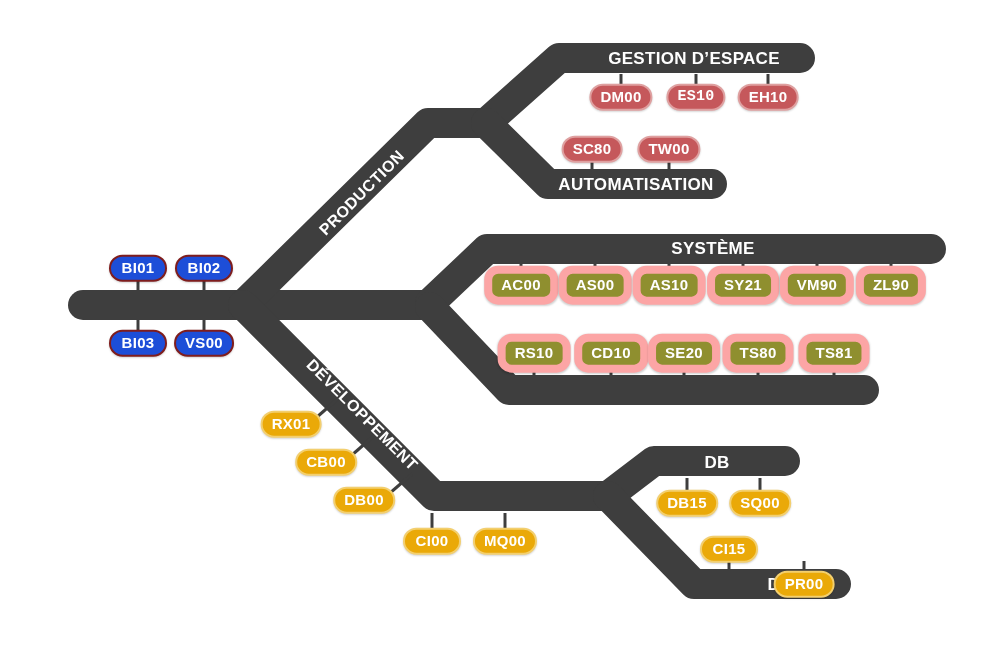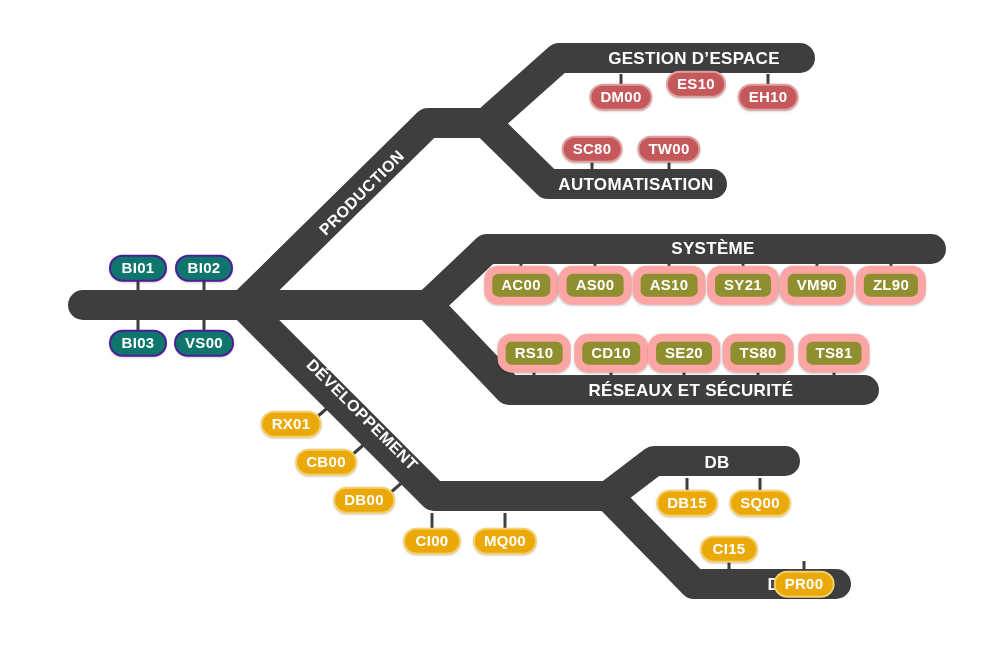--- a/index.html
+++ b/index.html
@@ -26,21 +26,21 @@
   .rot-down{transform:translate(-50%,-50%) rotate(45deg);}
   .pill{
     position:absolute;z-index:4;
     transform:translate(-50%,-50%);
     padding:2px 9px;min-width:36px;
     text-align:center;border-radius:14px;
     color:#ffffff;font-weight:700;font-size:15px;line-height:1.25;
     letter-spacing:.3px;white-space:nowrap;
     box-shadow:0 1px 2px rgba(0,0,0,.18);
   }
-  .pill-purple{background:#0f766e;border:2px solid #4c1d95;}
+  .pill-purple{background:#1d4ed8;border:2px solid #7f1d1d;}
   .pill-red{background:#c5585b;border:2px solid #dfa0a0;}
   .pill-olive{background:#8f8f2f;border:8px solid #fca5a5;}
   .pill-gold{background:#eaa908;border:2px solid #f3cf6e;}
   .branch{stroke:#3e3e3e;stroke-width:30;fill:none;stroke-linecap:round;stroke-linejoin:round;}
   .connector{stroke:#3e3e3e;stroke-width:3;fill:none;stroke-linecap:butt;}
 </style>
 </head>
 <body>
 
 <div id="stage">
@@ -90,31 +90,30 @@
       <path class="connector" d="M 729 561 V 572"></path>
       <path class="connector" d="M 804 561 V 572"></path>
     </g>
   </svg>
 
   <div class="diag-label rot-up" style="left:362px;top:193px;">PRODUCTION</div>
   <div class="diag-label rot-down" style="left:362px;top:415px;">DÉVELOPPEMENT</div>
   <div class="bar-label" style="left:694px;top:59px;">GESTION D’ESPACE</div>
   <div class="bar-label" style="left:636px;top:185px;">AUTOMATISATION</div>
   <div class="bar-label" style="left:713px;top:249px;">SYSTÈME</div>
-  <div class="bar-label" style="left:691px;top:391px;">RÉSEAUX ET SÉCURITÉ</div>
   <div class="bar-label" style="left:717px;top:463px;">DB</div>
   <div class="bar-label" style="left:780px;top:585px;">DC</div>
 
   <div class="pill pill-purple" style="left:138px;top:268px;">BI01</div>
   <div class="pill pill-purple" style="left:204px;top:268px;">BI02</div>
   <div class="pill pill-purple" style="left:138px;top:343px;">BI03</div>
   <div class="pill pill-purple" style="left:204px;top:343px;">VS00</div>
 
   <div class="pill pill-red" style="left:621px;top:97px;">DM00</div>
-  <div class="pill pill-red" style="left:696px;top:84px;">ES10</div>
+  <div class="pill pill-red" style="left:696px;top:97px;font-family:Liberation Mono, monospace;">ES10</div>
   <div class="pill pill-red" style="left:768px;top:97px;">EH10</div>
   <div class="pill pill-red" style="left:592px;top:149px;">SC80</div>
   <div class="pill pill-red" style="left:669px;top:149px;">TW00</div>
 
   <div class="pill pill-olive" style="left:521px;top:285px;">AC00</div>
   <div class="pill pill-olive" style="left:595px;top:285px;">AS00</div>
   <div class="pill pill-olive" style="left:669px;top:285px;">AS10</div>
   <div class="pill pill-olive" style="left:743px;top:285px;">SY21</div>
   <div class="pill pill-olive" style="left:817px;top:285px;">VM90</div>
   <div class="pill pill-olive" style="left:891px;top:285px;">ZL90</div>

